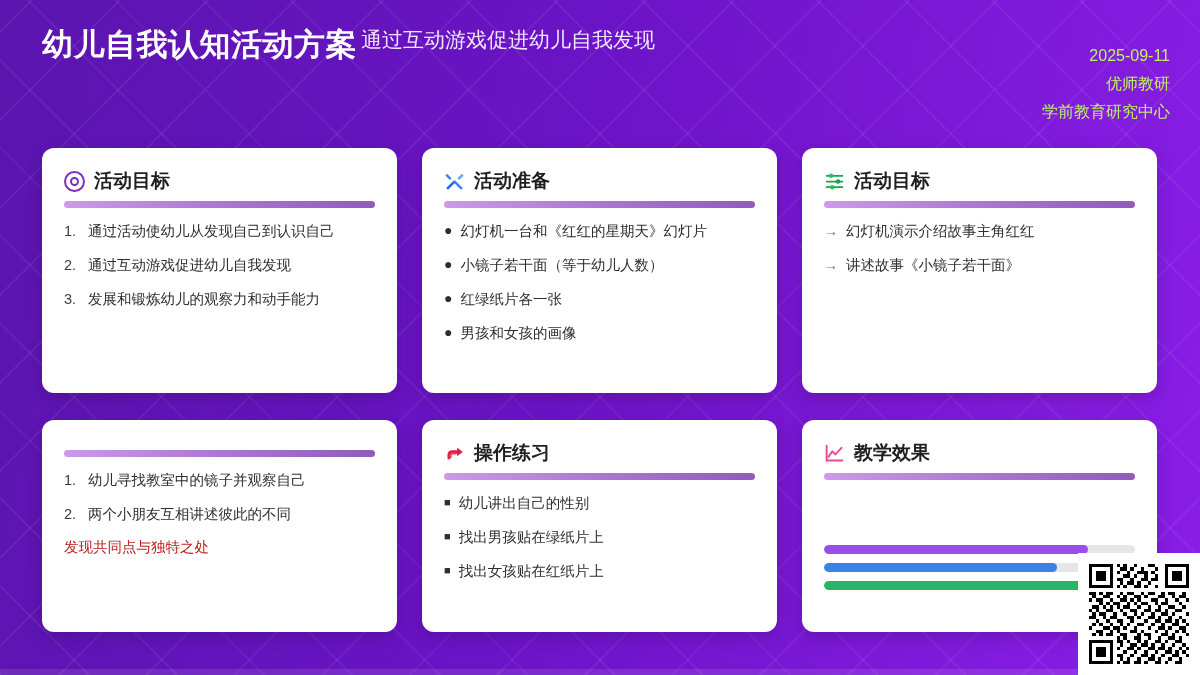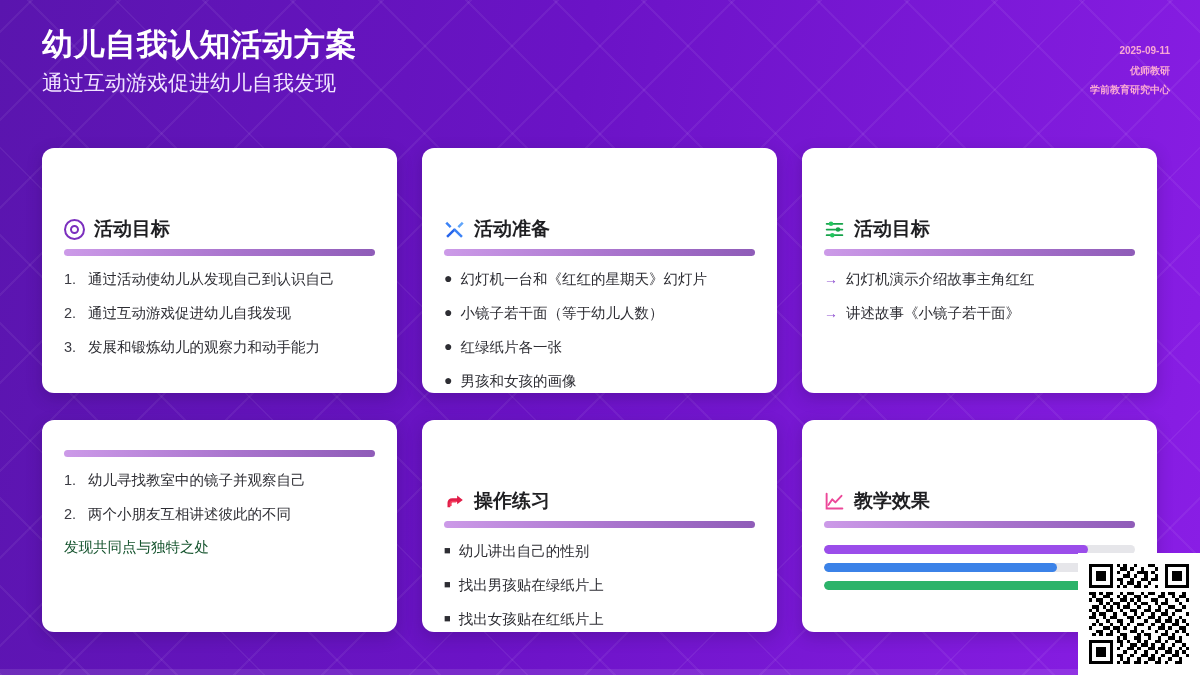--- a/index.html
+++ b/index.html
@@ -26,48 +26,48 @@
     content:""; position:absolute; left:0; right:0; bottom:0; height:6px;
     background:rgba(255,255,255,.10);
   }
 
   
   .header{
     position:absolute; left:0; top:0; width:1200px; height:130px;
     padding:26px 30px 0 42px;
     display:flex; justify-content:space-between; align-items:flex-start;
   }
-  .h-left{ display:flex; flex-direction:column; gap:4px; }
+  .h-left{ display:flex; flex-direction:row; gap:4px; }
   .title{
     font-size:31px; font-weight:bold; color:#ffffff; letter-spacing:.5px;
     line-height:1.25; white-space:nowrap;
   }
   .subtitle{
     font-size:21px; color:#f1e4ff; font-weight:normal; line-height:1.3;
     white-space:nowrap;
   }
   .h-right{ text-align:right; display:flex; flex-direction:column; gap:5px; padding-top:18px;}
-  .meta{ font-size:10px; color:#f9a8d4; line-height:1.45; white-space:nowrap;font-weight:bold; }
+  .meta{ font-size:16px; color:#bef264; line-height:1.45; white-space:nowrap; }
 
   
   .grid{
     position:absolute; left:42px; top:148px;
     width:1116px; height:484px;
     display:grid;
     grid-template-columns:repeat(3,355px);
     grid-template-rows:245px 212px;
     column-gap:25px; row-gap:27px;
   }
   .card{
     background:#ffffff; border-radius:12px;
     box-shadow:0 5px 16px rgba(30,0,60,.22);
     padding:22px 22px 16px 22px;
     overflow:hidden; position:relative;
   }
-  .card-head{ display:flex; align-items:center; gap:9px;margin-top:48px; }
+  .card-head{ display:flex; align-items:center; gap:9px; }
   .card-title{
     font-size:19px; font-weight:bold; color:#1f1f22; line-height:1.2;
     white-space:nowrap;
   }
   .divider{
     height:7px; border-radius:4px; margin-top:8px; margin-bottom:13px;
     background:linear-gradient(90deg,#cc9ae8 0%,#a974cd 55%,#8f5cb8 100%);
   }
 
   
@@ -77,21 +77,21 @@
     margin-bottom:13px; display:flex; gap:8px; align-items:baseline;
   }
   .mark{ flex:0 0 auto; color:#2d2d33; }
   .mark.num{ color:#3a3a42; min-width:16px; }
   .mark.dot{ font-size:14px; line-height:1; transform:translateY(-1px); }
   .mark.sq{ font-size:11px; line-height:1; transform:translateY(-2px); }
   .mark.arrow{ color:#8e4fd0; font-size:14px; }
   .txt{ flex:1 1 auto; }
 
   .link{
-    font-size:14.5px; color:#14532d; margin-top:2px; cursor:pointer;
+    font-size:14.5px; color:#b91c1c; margin-top:2px; cursor:pointer;
   }
 
   
   .bars{ position:absolute; left:22px; right:22px; bottom:42px; display:flex; flex-direction:column; gap:9px; }
   .track{ height:9px; border-radius:5px; background:#e6e6ea; overflow:hidden; }
   .fill{ height:100%; border-radius:5px; }
 
   
   .icon{ flex:0 0 auto; display:inline-flex; align-items:center; justify-content:center; }
   .ico-target{ width:21px; height:21px; border-radius:50%; border:2.5px solid #7b2fbe;

